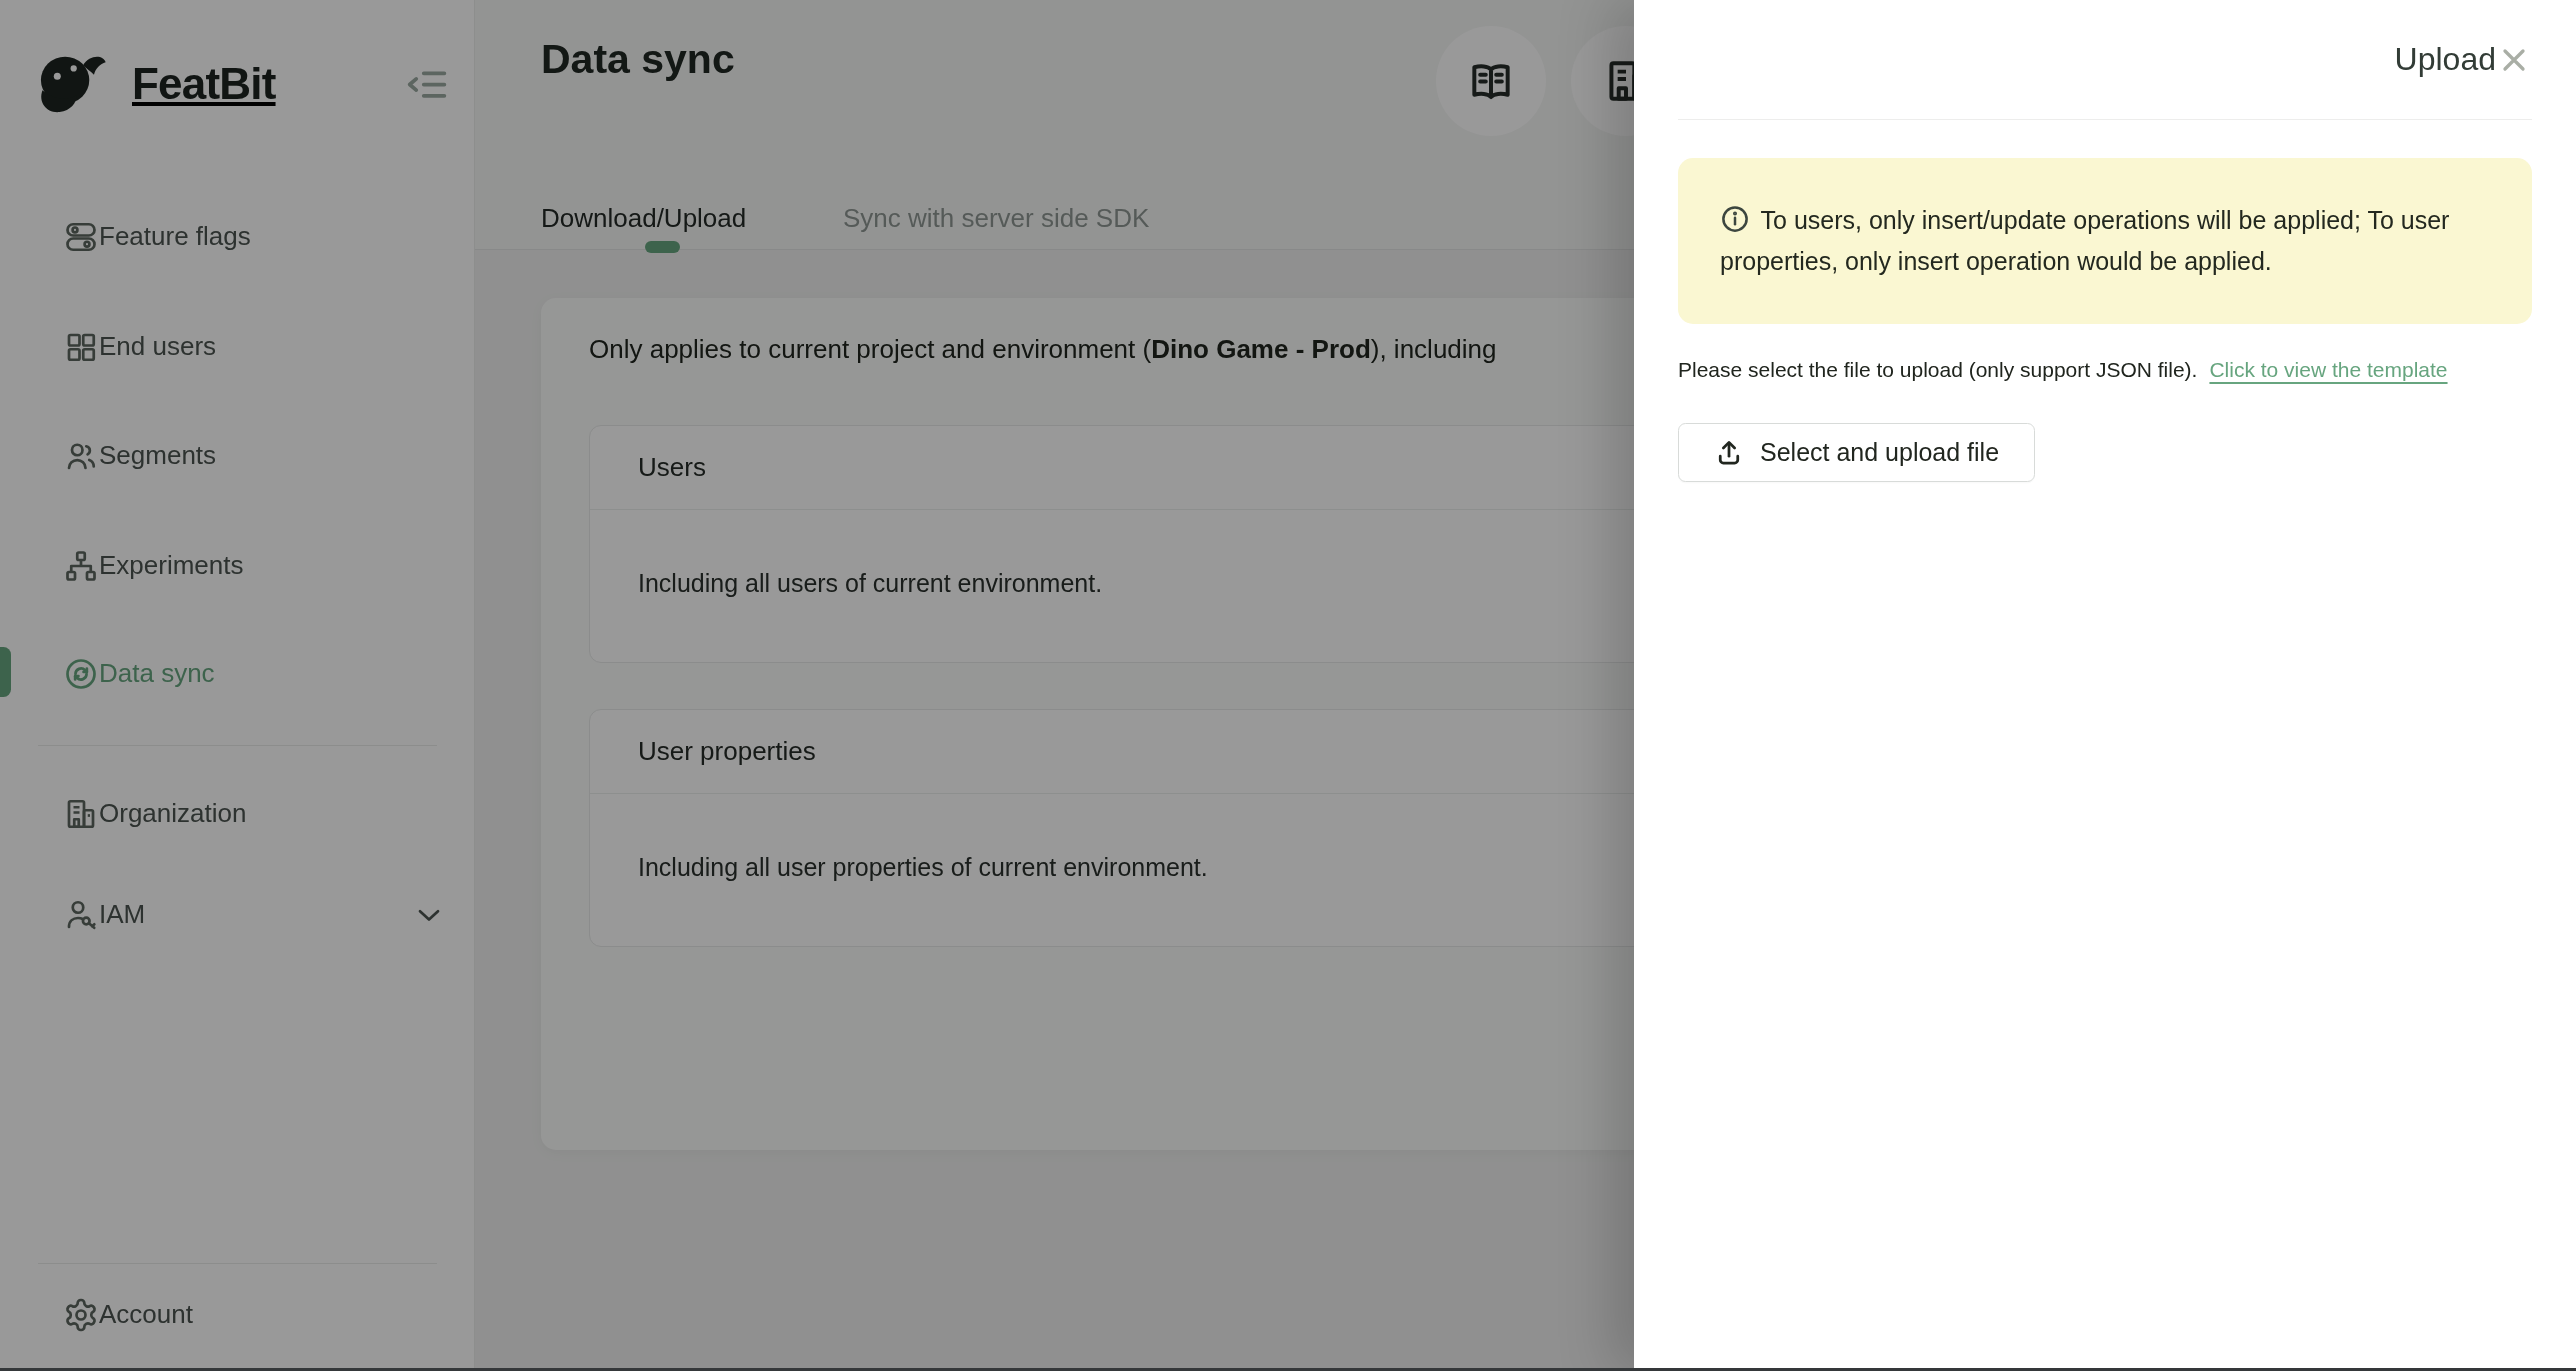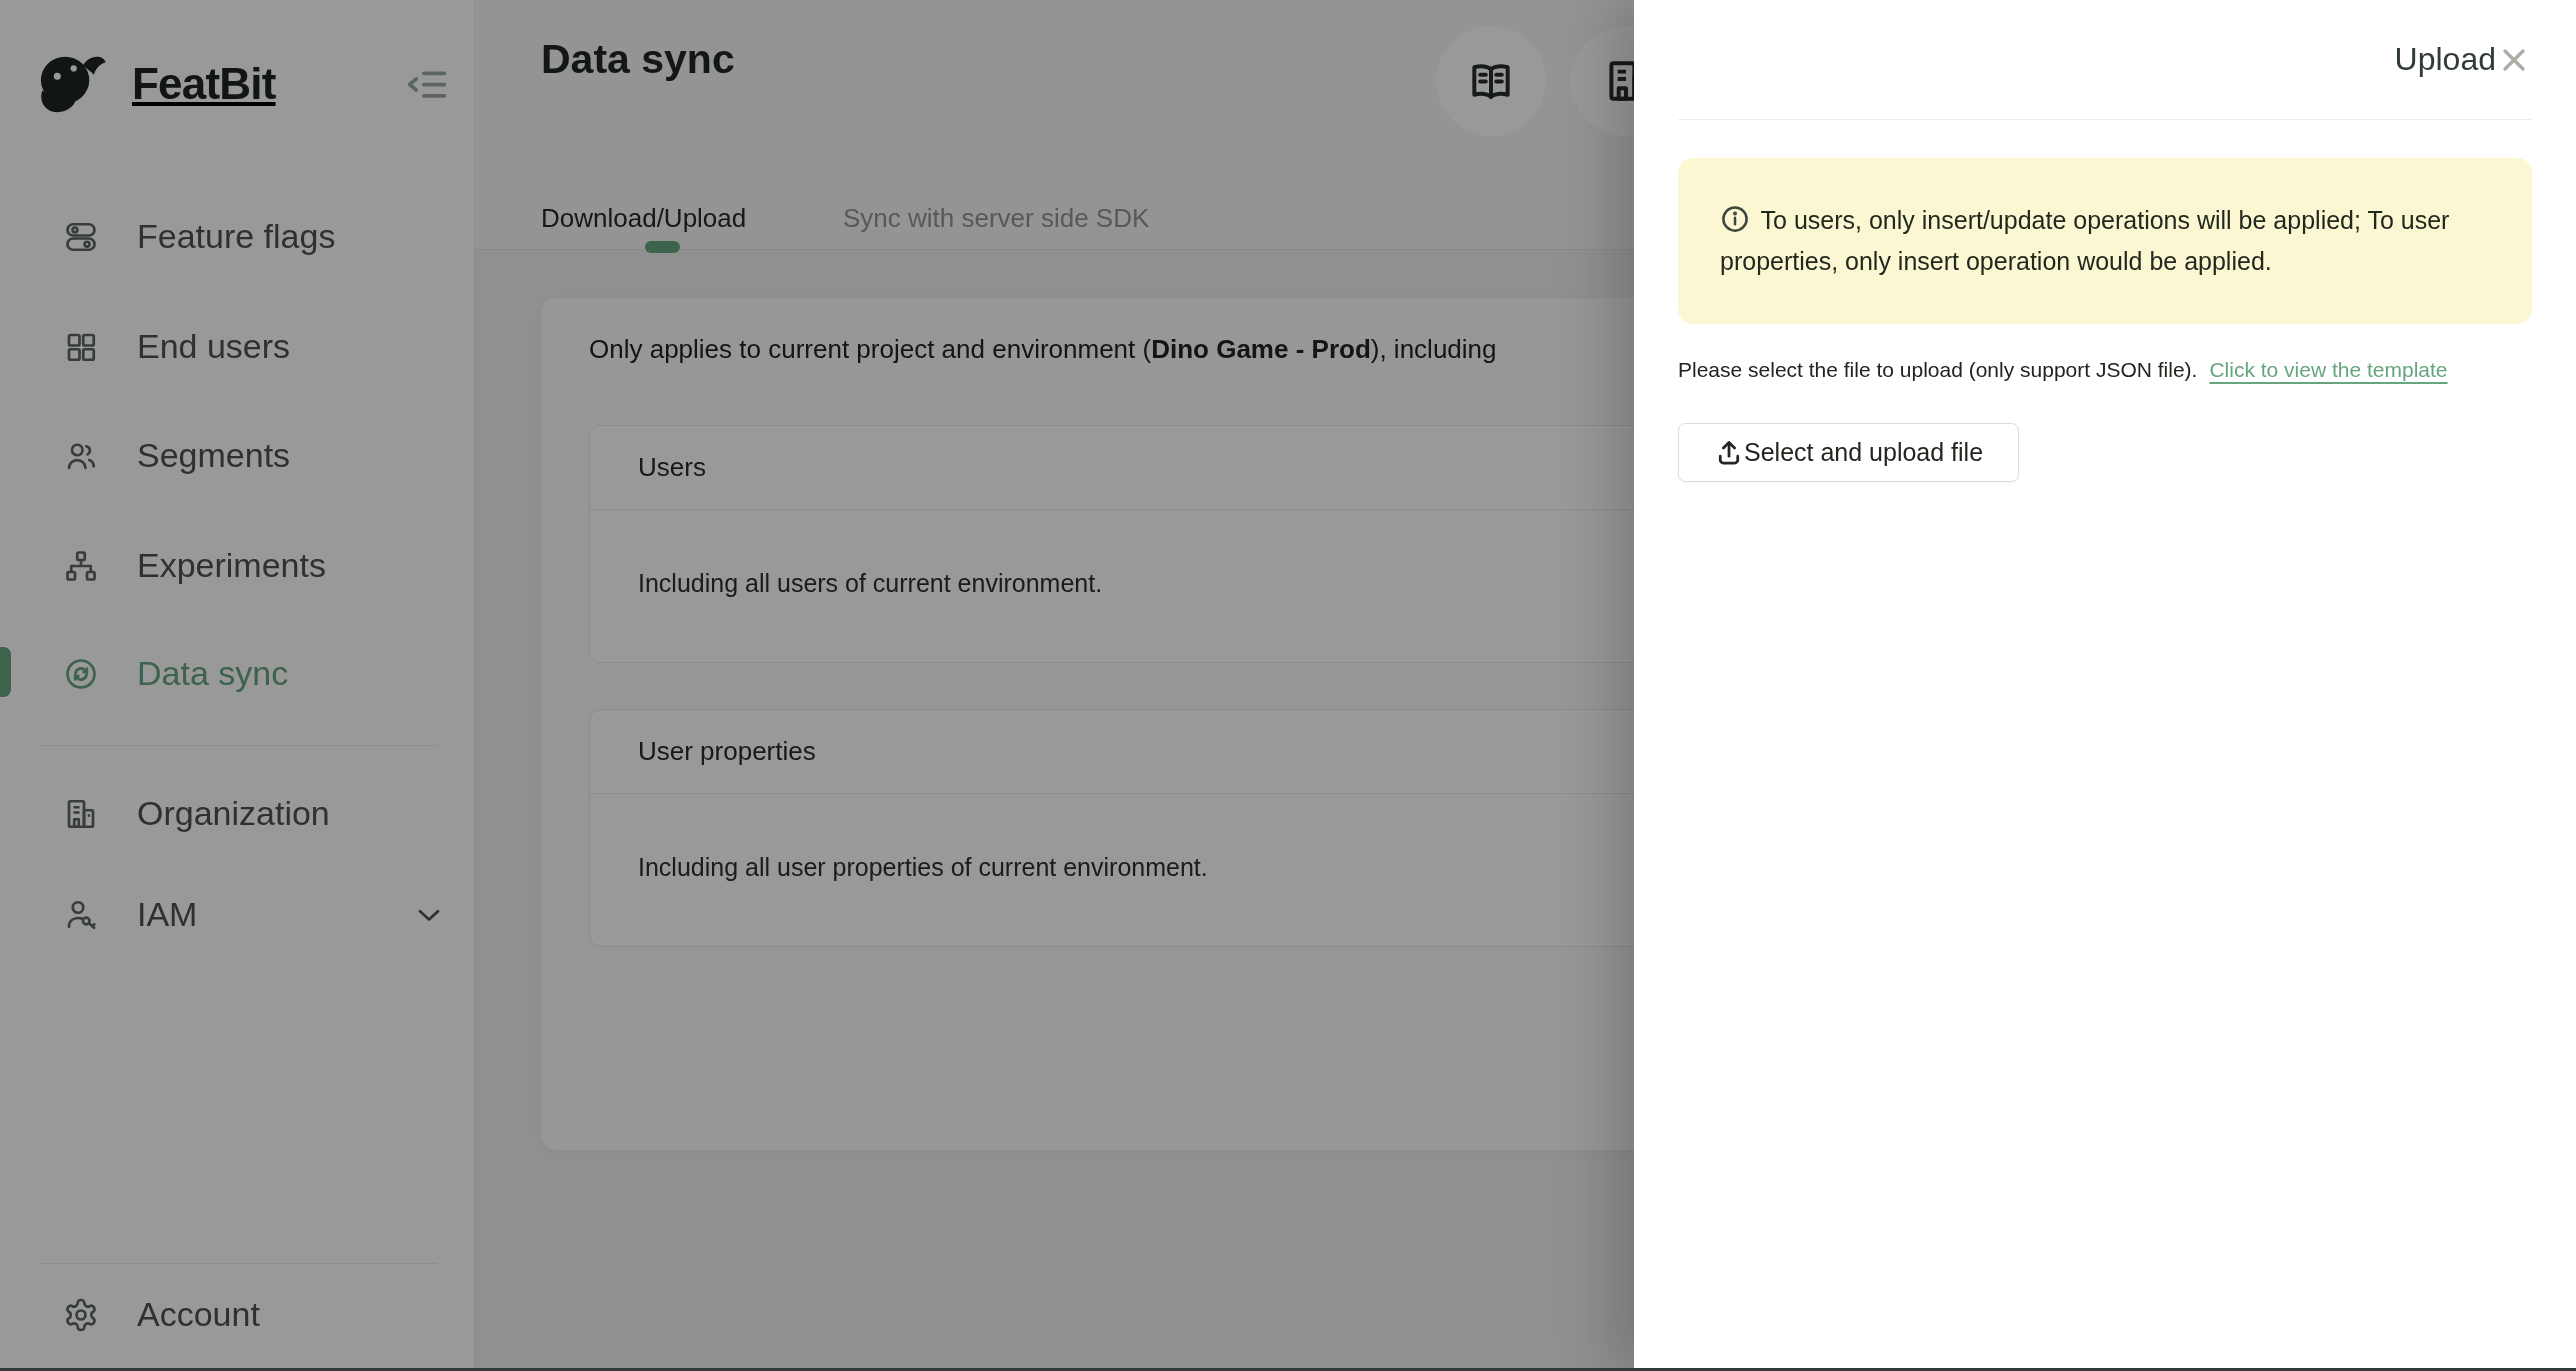--- a/index.html
+++ b/index.html
@@ -12,21 +12,21 @@
              background:#ffffff; border-right:1.5px solid #ebedec; z-index:1; }
   .logo-row { position:absolute; left:30px; top:42px; height:83px; display:flex; align-items:center;text-decoration:underline; }
   .logo-mark { width:78px; height:78px; }
   .brand-text { font-size:44px; font-weight:700; color:#1d2420; letter-spacing:-0.8px; margin-left:24px; }
   .collapse-btn { position:absolute; left:405px; top:62px; width:45px; height:45px; color:#9aa8a0; cursor:pointer; }
   .collapse-btn svg, .nav-icon svg, .icon-btn svg, .chev svg, .close-btn svg, .alert-ico svg, .btn-ico svg { width:100%; height:100%; display:block; }
 
   .nav-item { position:absolute; left:0; width:475px; height:75px; display:flex; align-items:center;
               padding-left:63px; cursor:pointer; }
   .nav-icon { width:36px; height:36px; color:#5c665f; flex:none; }
-  .nav-label { font-size:34px; color:#4c5450; margin-left:38px; }
+  .nav-label { font-size:26px; color:#4c5450; }
   .nav-item.active .nav-icon, .nav-item.active .nav-label { color:#67a57f; }
   .active-bar { position:absolute; left:0; top:647px; width:10.6px; height:50px;
                 background:#67a57f; border-radius:0 7.5px 7.5px 0; }
   .side-divider { position:absolute; left:38px; width:399px; border-top:1.5px solid #e9ebea; }
   .chev { position:absolute; left:411px; width:36px; height:36px; color:#4c5450; }
 
   
   .main { position:absolute; left:475px; top:0; right:0; bottom:0; background:#f0f1f0; z-index:1; }
   .band { position:absolute; left:0; top:0; right:0; height:250px; background:#f6f7f6;
           border-bottom:1.5px solid #e3e5e4; }
@@ -66,21 +66,21 @@
   .close-btn { width:36px; height:36px; color:#a9aea5; cursor:pointer; }
   .drawer-divider { margin:0 44px; border-top:1.5px solid #ededec; }
   .drawer-body { padding:38px 44px 0; }
   .alert { background:#faf7d2; border-radius:15px; padding:42px; font-size:25px; line-height:41px;
            color:#23281f; }
   .alert-ico { display:inline-block; width:30px; height:30px; vertical-align:-5.3px; margin-right:10.6px; color:#3c463f; }
   .instruction { margin-top:26px; font-size:21px; line-height:40px; color:#20251e; }
   .tpl-link { color:#67a57f; text-decoration:underline; text-underline-offset:5.3px; margin-left:12px; cursor:pointer; }
   .upload-btn { margin-top:33px; height:59px; padding:0 35px; border:1.5px solid #d8dbd9; border-radius:7.5px;
                 background:#ffffff; font-size:25px; color:#21261f; display:inline-flex; align-items:center;
-                gap:0; cursor:pointer; font-family:"Liberation Sans", sans-serif;
+                gap:16px; cursor:pointer; font-family:"Liberation Sans", sans-serif;
                 box-shadow:0 1.5px 0 rgba(0,0,0,0.02); }
   .btn-ico { width:30px; height:30px; color:#21261f; }
 
   .bottom-bar { position:absolute; left:0; bottom:0; width:100%; height:4.5px; background:#35383a; z-index:80; }
 </style>
 </head>
 <body>
 
 <div class="app">
 

